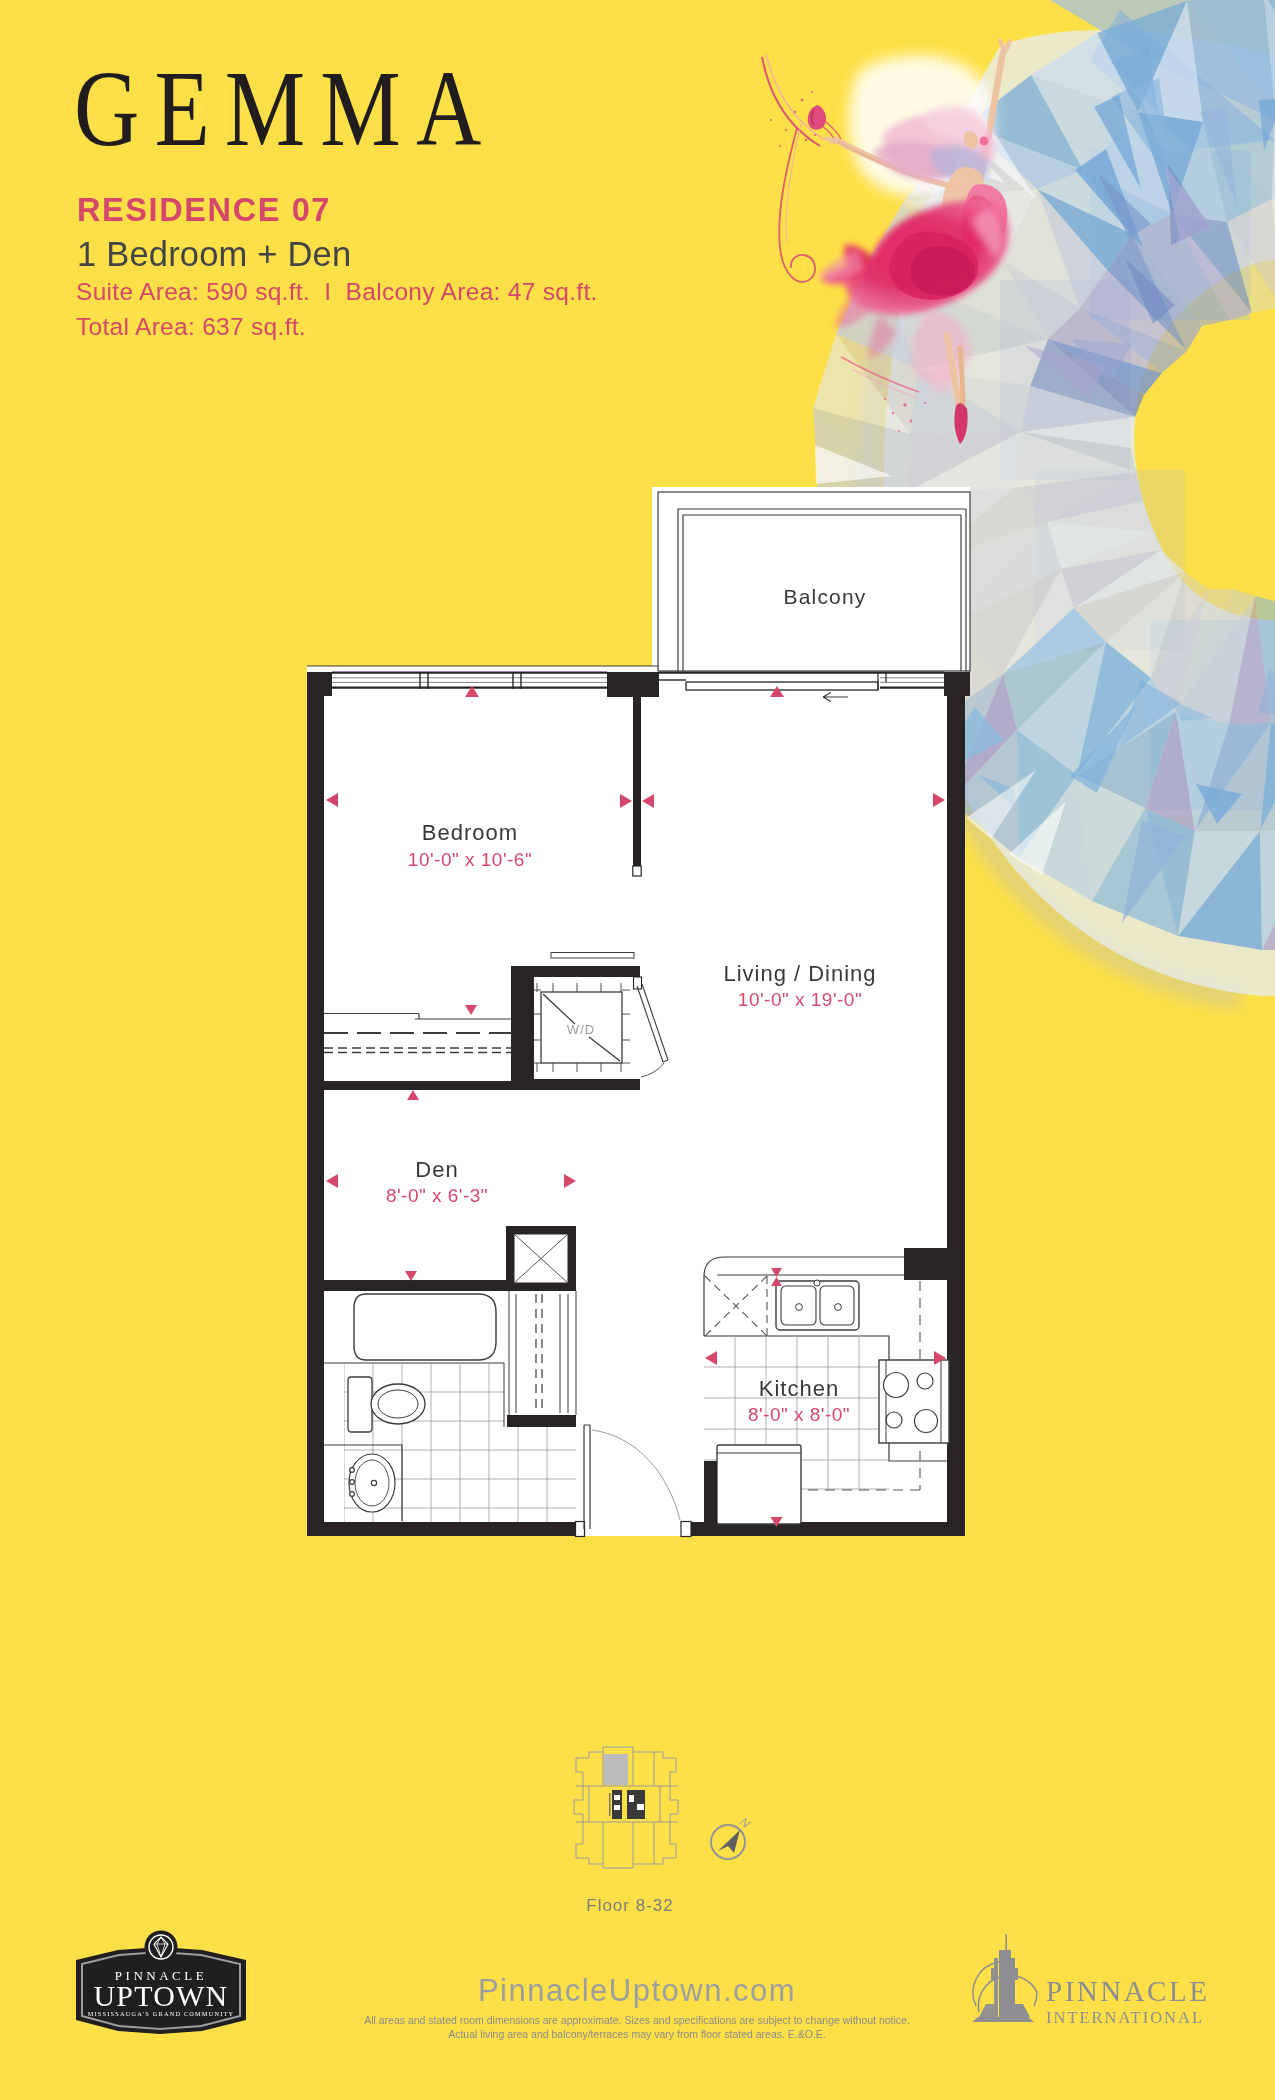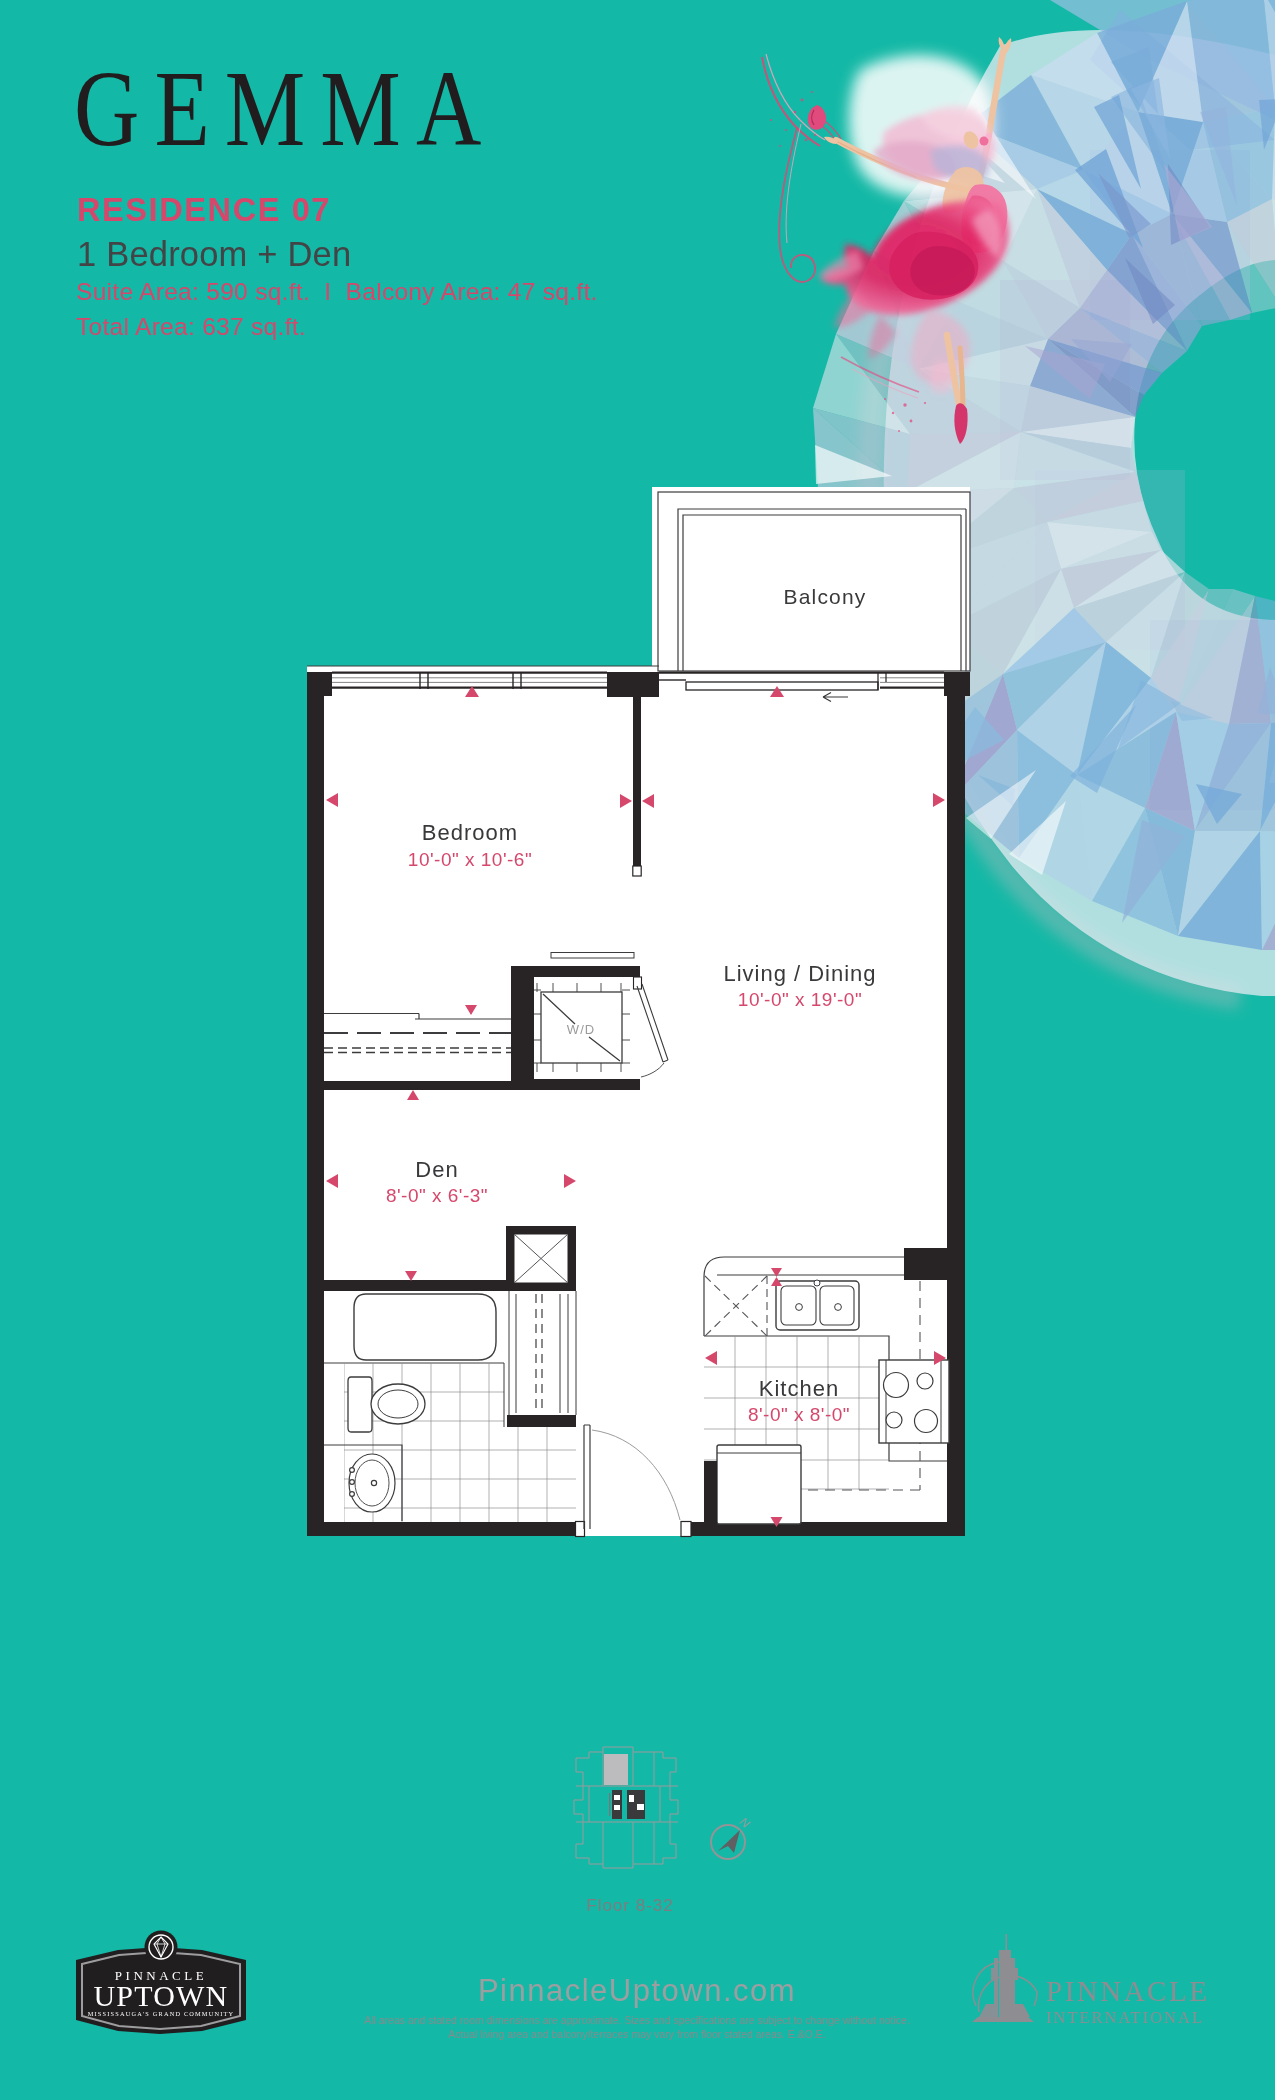--- a/index.html
+++ b/index.html
@@ -1,16 +1,16 @@
 <!DOCTYPE html>
 <html><head>
 <meta charset="utf-8">
 <style>
   html,body{margin:0;padding:0;background:#fff;}
-  #page{position:relative;width:1275px;height:2100px;background:#14b8a6;overflow:hidden;
+  #page{position:relative;width:1275px;height:2100px;background:#fde047;overflow:hidden;
         font-family:"Liberation Sans",sans-serif;}
   svg{display:block;}
 </style>
 </head>
 <body>
 <div id="page">
 <svg width="1275" height="2100" viewBox="0 0 1275 2100" xmlns="http://www.w3.org/2000/svg">
 <defs>
   <filter id="soft" x="-30%" y="-30%" width="160%" height="160%">
     <feGaussianBlur stdDeviation="7"></feGaussianBlur>

